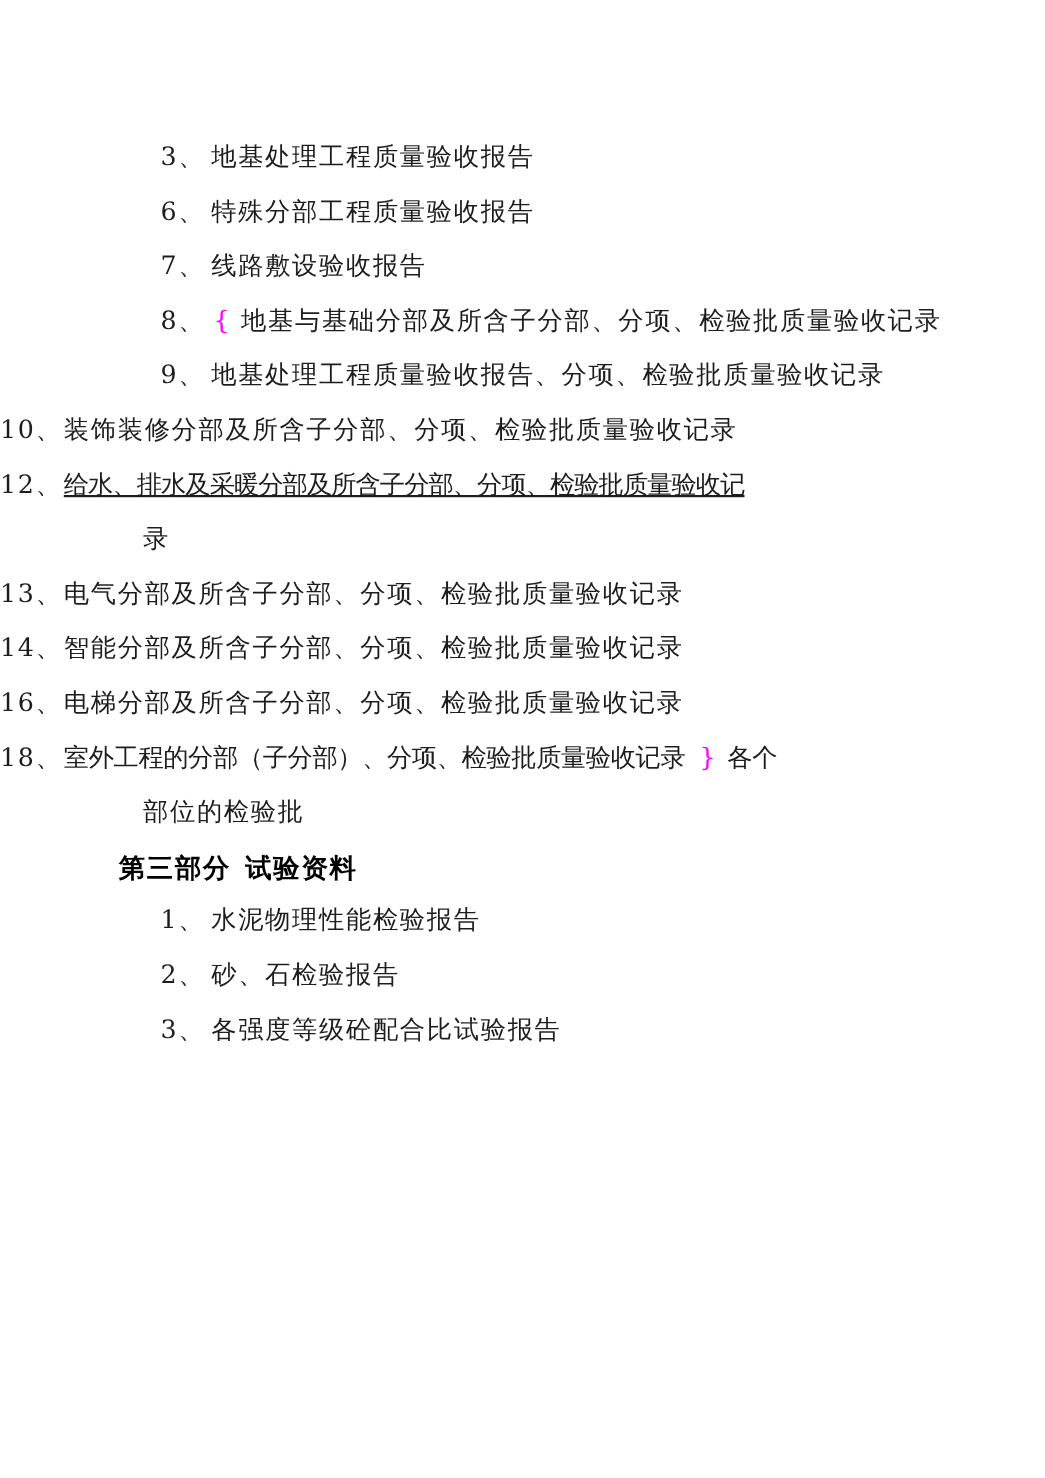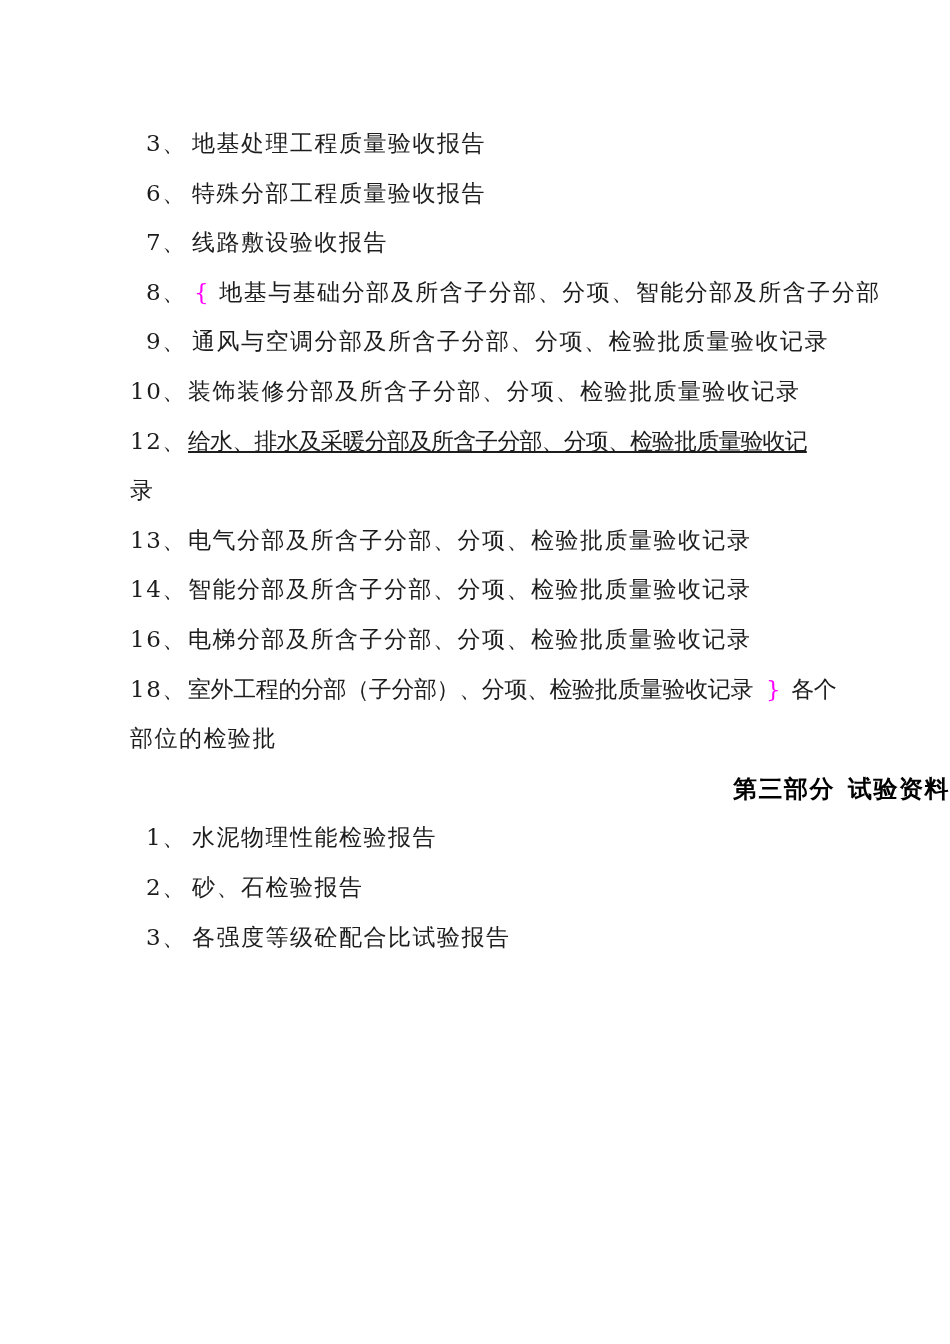--- a/index.html
+++ b/index.html
@@ -20,45 +20,44 @@
     font-size: 23px;
     letter-spacing: 1.5px;
     color: #1d1d1d;
     white-space: nowrap;
   }
   .heading {
     padding-left: 108px;
     font-weight: 700;
     color: #000000;
     font-size: 24px;
-    text-align: right;
   }
   .hspace { display: inline-block; width: 13px; }
   .indent-one { padding-left: 146px; }
-  .indent-two { padding-left: 130px; }
+  .indent-two { }
   .cont       { padding-left: 130px; }
   .num  { display: inline-block; }
   .num1 { min-width: 46px; }
   .num2 { min-width: 58px; }
   .condensed-1 .txt { letter-spacing: -0.9px; text-decoration: underline; }
   .condensed-2 .txt { letter-spacing: -0.4px; }
   .brace { font-size: 23px; }
   .brace-open  { margin: 0 9px 0 2px; }
   .brace-close { margin: 0 9px 0 13px; }
 </style>
 </head>
 <body>
 
 <div class="page">
   <div class="content" id="doc-lines">
       <div class="line item indent-one"><span class="num num1">3、</span><span class="txt">地基处理工程质量验收报告</span></div>
       <div class="line item indent-one"><span class="num num1">6、</span><span class="txt">特殊分部工程质量验收报告</span></div>
       <div class="line item indent-one"><span class="num num1">7、</span><span class="txt">线路敷设验收报告</span></div>
-      <div class="line item indent-one"><span class="num num1">8、</span><span class="brace brace-open" style="color: rgb(255, 0, 255);">{</span><span class="txt">地基与基础分部及所含子分部、分项、智能分部及所含子分部</span></div>
-      <div class="line item indent-one"><span class="num num1">9、</span><span class="txt">通风与空调分部及所含子分部、分项、检验批质量验收记录</span></div>
+      <div class="line item indent-one"><span class="num num1">8、</span><span class="brace brace-open" style="color: rgb(255, 0, 255);">{</span><span class="txt">地基与基础分部及所含子分部、分项、检验批质量验收记录</span></div>
+      <div class="line item indent-one"><span class="num num1">9、</span><span class="txt">地基处理工程质量验收报告、分项、检验批质量验收记录</span></div>
       <div class="line item indent-two"><span class="num num2">10、</span><span class="txt">装饰装修分部及所含子分部、分项、检验批质量验收记录</span></div>
       <div class="line item indent-two condensed-1"><span class="num num2">12、</span><span class="txt">给水、排水及采暖分部及所含子分部、分项、检验批质量验收记</span></div>
       <div class="line cont"><span class="txt">录</span></div>
       <div class="line item indent-two"><span class="num num2">13、</span><span class="txt">电气分部及所含子分部、分项、检验批质量验收记录</span></div>
       <div class="line item indent-two"><span class="num num2">14、</span><span class="txt">智能分部及所含子分部、分项、检验批质量验收记录</span></div>
       <div class="line item indent-two"><span class="num num2">16、</span><span class="txt">电梯分部及所含子分部、分项、检验批质量验收记录</span></div>
       <div class="line item indent-two condensed-2"><span class="num num2">18、</span><span class="txt">室外工程的分部（子分部）、分项、检验批质量验收记录</span><span class="brace brace-close" style="color: rgb(255, 0, 255);">}</span><span class="txt">各个</span></div>
       <div class="line cont"><span class="txt">部位的检验批</span></div>
       <div class="line heading"><span class="heading-part">第三部分</span><span class="hspace"></span><span class="heading-part">试验资料</span></div>
       <div class="line item indent-one"><span class="num num1">1、</span><span class="txt">水泥物理性能检验报告</span></div>

